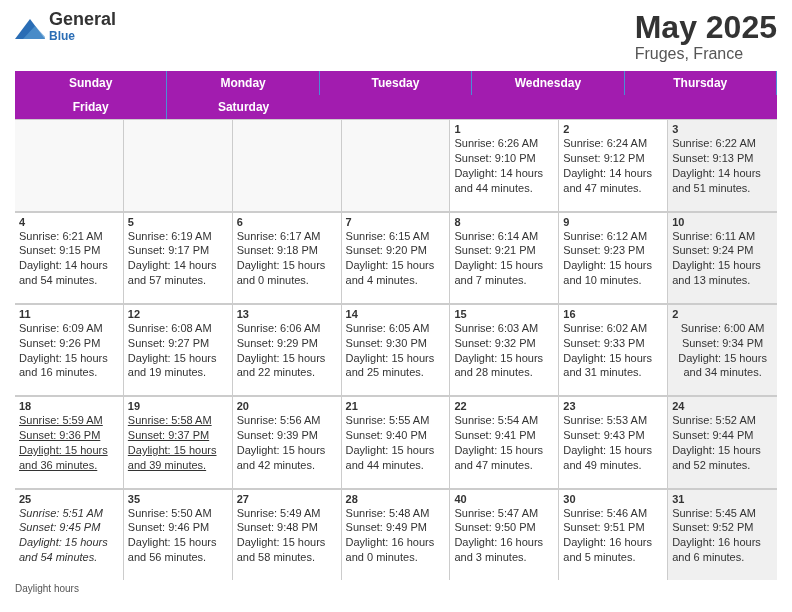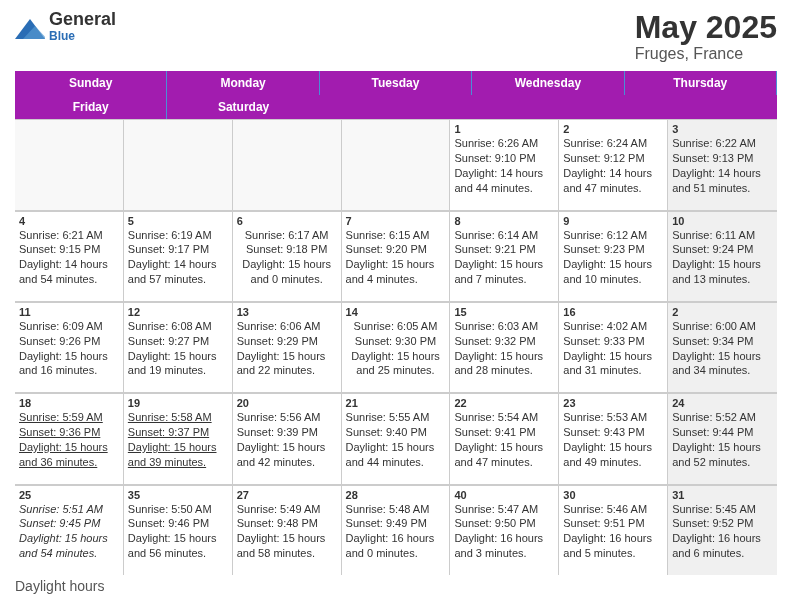--- a/index.html
+++ b/index.html
@@ -111,21 +111,21 @@
       color: #333;
       display: block;
       margin-bottom: 1px;
     }
     .day-info {
       font-size: 11px;
       color: #333;
       line-height: 1.35;
     }
     .footer-note {
-      font-size: 14px;
+      font-size: 10px;
       color: #555;
       text-align: left;
       padding: 3px 0 0 0;
     }
   </style>
 </head>
 <body>
 
 <div class="page">
   <div class="header">
@@ -193,21 +193,21 @@
           </div>
           <div class="cal-cell">
             <span class="day-num">5</span>
             <div class="day-info" style="white-space: pre-line;">Sunrise: 6:19 AM
 Sunset: 9:17 PM
 Daylight: 14 hours
 and 57 minutes.</div>
           </div>
           <div class="cal-cell">
             <span class="day-num">6</span>
-            <div class="day-info" style="white-space: pre-line; text-align: center;">Sunrise: 6:17 AM
+            <div class="day-info" style="white-space: pre-line;">Sunrise: 6:17 AM
 Sunset: 9:18 PM
 Daylight: 15 hours
 and 0 minutes.</div>
           </div>
           <div class="cal-cell">
             <span class="day-num">7</span>
             <div class="day-info" style="white-space: pre-line;">Sunrise: 6:15 AM
 Sunset: 9:20 PM
 Daylight: 15 hours
 and 4 minutes.</div>
@@ -251,42 +251,42 @@
           </div>
           <div class="cal-cell">
             <span class="day-num">13</span>
             <div class="day-info" style="white-space: pre-line;">Sunrise: 6:06 AM
 Sunset: 9:29 PM
 Daylight: 15 hours
 and 22 minutes.</div>
           </div>
           <div class="cal-cell">
             <span class="day-num">14</span>
-            <div class="day-info" style="white-space: pre-line; text-align: center;">Sunrise: 6:05 AM
+            <div class="day-info" style="white-space: pre-line;">Sunrise: 6:05 AM
 Sunset: 9:30 PM
 Daylight: 15 hours
 and 25 minutes.</div>
           </div>
           <div class="cal-cell">
             <span class="day-num">15</span>
             <div class="day-info" style="white-space: pre-line;">Sunrise: 6:03 AM
 Sunset: 9:32 PM
 Daylight: 15 hours
 and 28 minutes.</div>
           </div>
           <div class="cal-cell">
             <span class="day-num">16</span>
-            <div class="day-info" style="white-space: pre-line;">Sunrise: 4:02 AM
+            <div class="day-info" style="white-space: pre-line;">Sunrise: 6:02 AM
 Sunset: 9:33 PM
 Daylight: 15 hours
 and 31 minutes.</div>
           </div>
           <div class="cal-cell shade">
             <span class="day-num">2</span>
-            <div class="day-info" style="white-space: pre-line;">Sunrise: 6:00 AM
+            <div class="day-info" style="white-space: pre-line; text-align: center;">Sunrise: 6:00 AM
 Sunset: 9:34 PM
 Daylight: 15 hours
 and 34 minutes.</div>
           </div>
         </div>
         <div class="cal-row">
           <div class="cal-cell">
             <span class="day-num">18</span>
             <div class="day-info" style="white-space: pre-line; text-decoration: underline;">Sunrise: 5:59 AM
 Sunset: 9:36 PM

